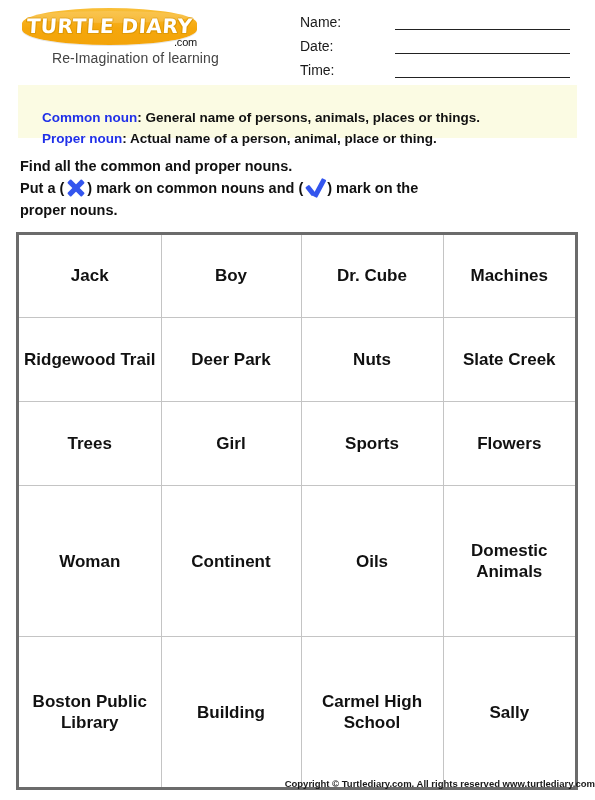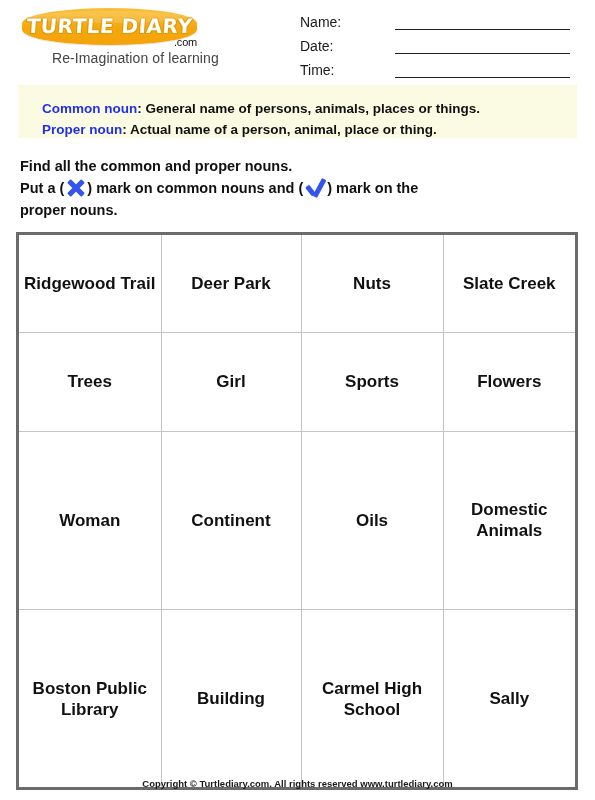--- a/index.html
+++ b/index.html
@@ -110,21 +110,21 @@
   }
 
   
   .definition-box {
     position: absolute;
     left: 18px;
     top: 85px;
     width: 559px;
     height: 53px;
     background: #fbfbe3;
-    padding-top: 13px;
+    padding-top: 22px;
     box-sizing: border-box;
   }
   .def-line {
     font-size: 13.5px;
     font-weight: bold;
     color: #111111;
     line-height: 21px;
     padding-left: 24px;
     white-space: nowrap;
   }
@@ -231,21 +231,21 @@
   .noun-table col.c2 { width: 140px; }
   .noun-table col.c3 { width: 142px; }
   .noun-table col.c4 { width: 132px; }
 
   
   .footer {
     position: absolute;
     left: 0;
     top: 778px;
     width: 595px;
-    text-align: center;
+    text-align: right;
     font-size: 9.5px;
     font-weight: bold;
     color: #1a1a1a;
   }
 </style>
 </head>
 <body>
 
 <div class="header">
 
@@ -294,20 +294,26 @@
 <div class="noun-table">
   <table>
     <colgroup>
       <col class="c1">
         <col class="c2">
         <col class="c3">
         <col class="c4">
     </colgroup>
     <tbody>
       <tr>
+        <td>Jack</td>
+        <td>Boy</td>
+        <td>Dr. Cube</td>
+        <td>Machines</td>
+      </tr>
+      <tr>
         <td>Ridgewood Trail</td>
         <td>Deer Park</td>
         <td>Nuts</td>
         <td>Slate Creek</td>
       </tr>
       <tr>
         <td>Trees</td>
         <td>Girl</td>
         <td>Sports</td>
         <td>Flowers</td>

